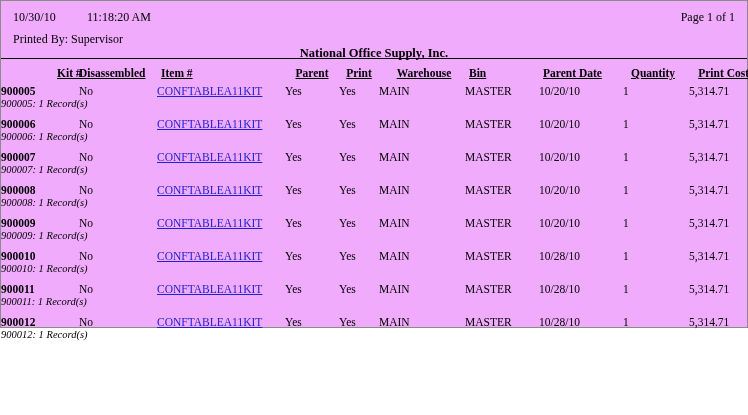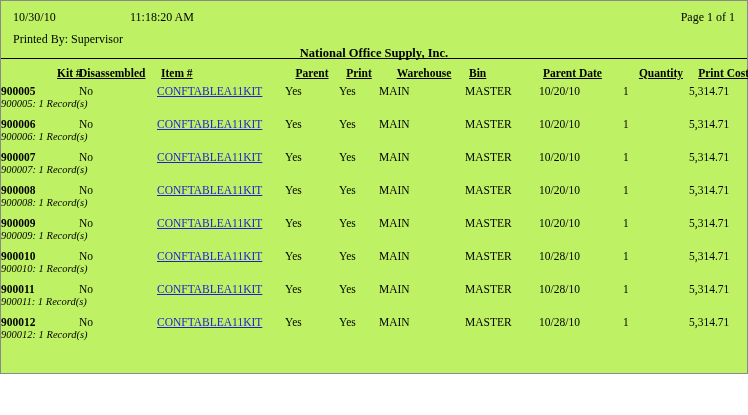--- a/index.html
+++ b/index.html
@@ -10,44 +10,43 @@
     width: 748px;
     height: 415px;
     background: #ffffff;
     font-family: "Liberation Serif", serif;
     color: #000000;
     overflow: hidden;
   }
   .page {
     position: relative;
     width: 748px;
-    height: 374px;
+    height: 328px;
     box-sizing: border-box;
     border: 1px solid #8a8a8a;
-    background: #bef264;
+    background: #f0abfc;
   }
 
   
   .hdr-row1 {
     position: relative;
     height: 18px;
     margin-top: 9px;
   }
   .hdr-date {
     position: absolute;
     left: 12px;
     top: 0;
     font-size: 12px;
   }
   .hdr-time {
     position: absolute;
     left: 86px;
     top: 0;
     font-size: 12px;
-    margin-left: 43px;
   }
   .hdr-company {
     position: absolute;
     left: 0;
     right: 0;
     top: 0;
     text-align: center;
     font-size: 12.5px;
     font-weight: bold;
     margin-top: 36px;
@@ -116,21 +115,21 @@
   .col-cost     { width: 66px; text-align: right; padding-right: 8px !important; }
 
   .hdr-cell-kit    { text-align: left;  padding-left: 56px !important; }
   .hdr-cell-dis    { text-align: left;  padding-left: 0 !important; }
   .hdr-cell-item   { text-align: left;  padding-left: 4px !important; }
   .hdr-cell-parent { text-align: center; }
   .hdr-cell-print  { text-align: center; }
   .hdr-cell-wh     { text-align: center;  padding-left: 4px !important; }
   .hdr-cell-bin    { text-align: left;  padding-left: 4px !important; }
   .hdr-cell-build  { text-align: left;  padding-left: 4px !important; }
-  .hdr-cell-qty    { text-align: right; padding-right: 6px !important; }
+  .hdr-cell-qty    { padding-right: 6px !important; }
   .hdr-cell-cost   { text-align: right; padding-right: 6px !important; }
 
   .row-data td {
     height: 17px;
     vertical-align: bottom;
   }
   .kitnum {
     font-weight: bold;
   }
   .itemlink {

